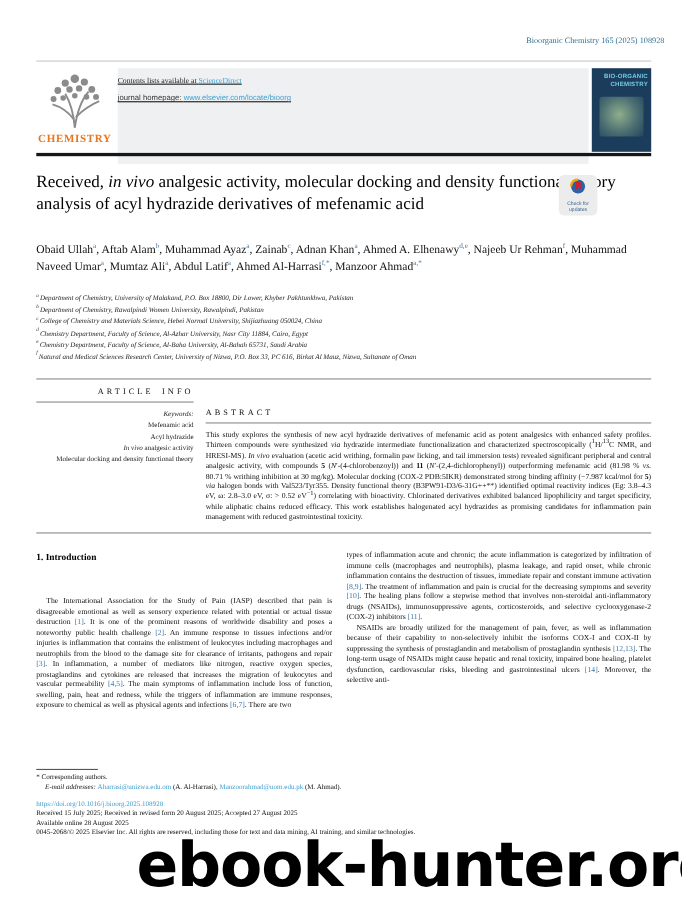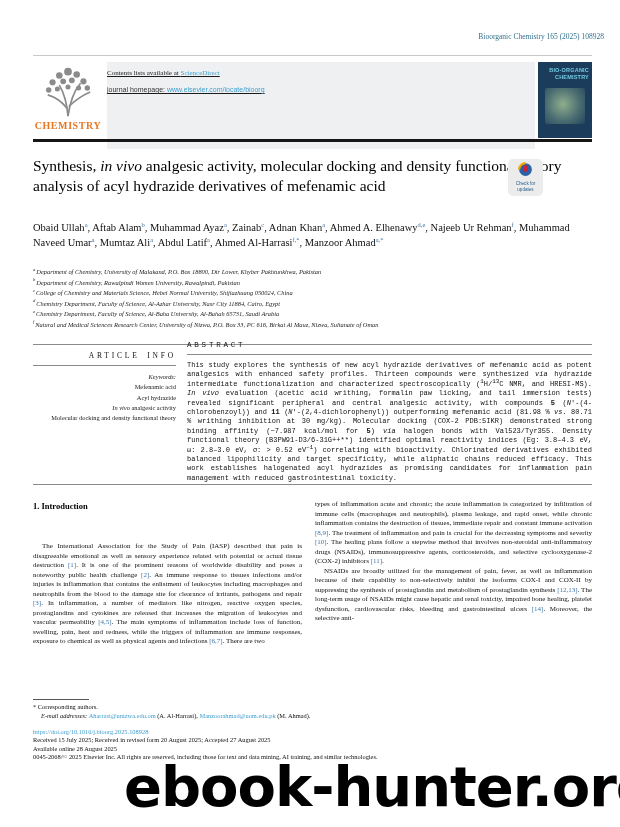--- a/index.html
+++ b/index.html
@@ -44,21 +44,21 @@
 
   .rule { position:absolute; left:33px; width:559px; height:1px; background:#8a8a8a; }
   .rule-1 { top:344px; }
   .rule-2 { top:484px; }
 
   .sec-head { font-size:7.5px; letter-spacing:2.8px; word-spacing:3px; color:#111; }
   .head-rule { height:1px; background:#8a8a8a; margin-top:5px; margin-bottom:6px; }
   .info-col { position:absolute; left:33px; top:351px; width:143px;text-align:right; }
   .kw-label { font-size:6.4px; font-style:italic; line-height:1.6; }
   .kw { font-size:6.4px; line-height:1.6; }
-  .abs-col { position:absolute; left:187px; top:341px; width:405px;font-family:Liberation Mono, monospace; }
+  .abs-col { position:absolute; left:187px; top:370px; width:405px; }
   .abs-text { font-size:7px; line-height:9.4px; text-align:justify; color:#111; }
   sup { line-height:0; }
 
   .intro-head { position:absolute; left:33px; top:501px; font-size:8.5px; font-weight:bold; color:#000;font-family:Liberation Serif, serif; }
   .col { position:absolute; font-size:7px; line-height:9.5px; text-align:justify; color:#111;font-family:Liberation Serif, serif; }
   .col p { margin:0; }
   .col-left { left:33px; top:523px; width:269px;margin-top:19px; }
   .col-right { left:315px; top:500px; width:277px; }
   .p-ind { text-indent:9px; }
   .ref { color:#4076a8; }
@@ -120,21 +120,21 @@
       <div class="cover-title">
         <span>BIO-ORGANIC</span><br>
         <span>CHEMISTRY</span>
       </div>
       <div class="cover-art"></div>
     </div>
   </div>
 
   <div class="thick-rule"></div>
 
-  <h1 class="title"><span>Synthesis, </span><i>in vivo</i><span> analgesic activity, molecular docking and density functional theory analysis of acyl hydrazide derivatives of mefenamic acid</span></h1>
+  <h1 class="title"><span>Received, </span><i>in vivo</i><span> analgesic activity, molecular docking and density functional theory analysis of acyl hydrazide derivatives of mefenamic acid</span></h1>
 
   <div class="badge">
     <svg width="15" height="15" viewBox="0 0 20 20" style="margin-top:3px">
       <circle cx="10" cy="10" r="8.5" fill="#2a61a8"></circle>
       <path d="M10 1.5 A8.5 8.5 0 0 0 1.5 10" stroke="#f2a900" stroke-width="3" fill="none"></path>
       <path d="M6.8 4.5 h6.4 v9.5 l-3.2 -2.3 l-3.2 2.3 z" fill="#cf2030"></path>
     </svg>
     <div class="badge-text">
       <span>Check for</span><br>
       <span>updates</span>

